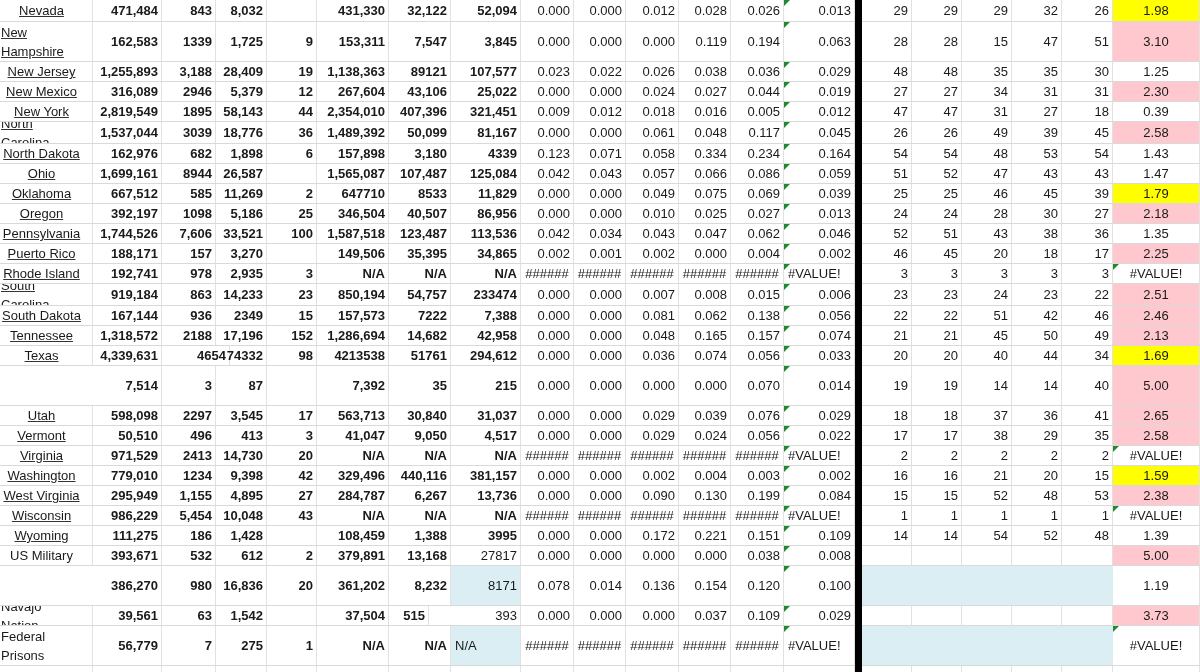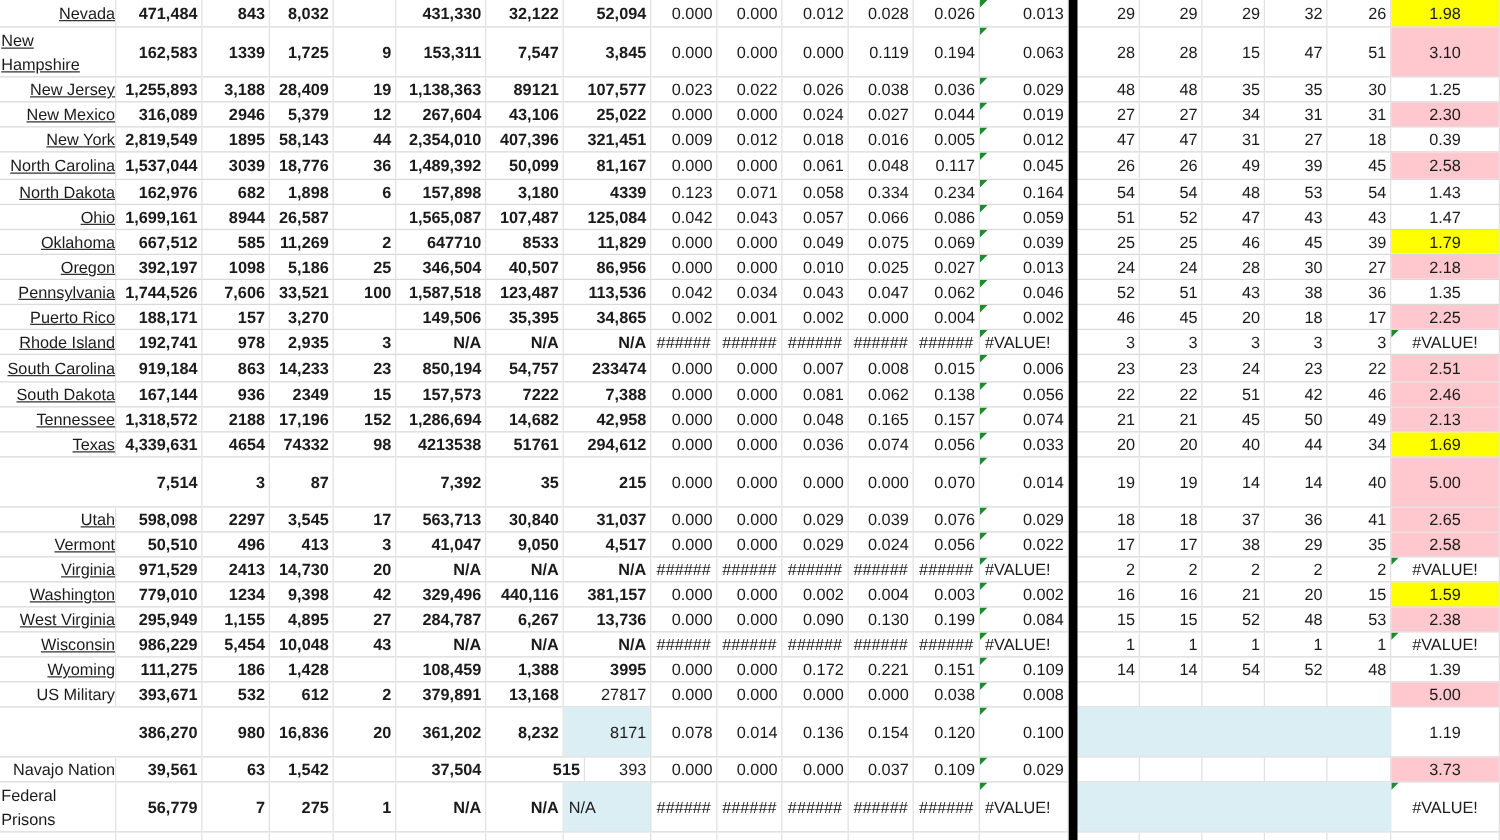--- a/index.html
+++ b/index.html
@@ -2,21 +2,21 @@
 <html><head>
 <meta charset="utf-8">
 <style>
   html, body { margin:0; padding:0; background:#ffffff; }
   body { width:1200px; height:672px; overflow:hidden; position:relative;
          font-family:"Liberation Sans", "DejaVu Sans", sans-serif; font-size:13px; color:#1a1a1a; }
   #sheet { position:absolute; left:0; top:0; width:1200px; height:672px; }
   .row { position:absolute; left:0; width:1200px; border-bottom:1px solid #d9d9d9; box-sizing:border-box; }
   .cell { position:absolute; top:0; height:100%; box-sizing:border-box; border-right:1px solid #e1e1e1;
           display:flex; align-items:center; justify-content:flex-end; padding-right:3px; white-space:nowrap; overflow:hidden; }
-  .cell.name { justify-content:flex-end; padding-left:1px; padding-right:0; line-height:19px; white-space:normal; }
+  .cell.name { justify-content:center; padding-left:1px; padding-right:10px; line-height:19px; white-space:normal; }
   .cell.name span { text-decoration:underline; text-decoration-color:#333; }
   .cell.name.plain span { text-decoration:none; }
   .cell.b { font-weight:bold; }
   .cell.center { justify-content:center; padding-right:0; }
   .cell.left { justify-content:flex-start; padding-left:4px; }
   .cell.yellow { background:#ffff00; }
   .cell.pink { background:#ffc7ce; }
   .cell.blue { background:#daeef3; }
   .tri { position:absolute; left:0; top:0; width:0; height:0; border-top:6px solid #1e8a2e; border-right:6px solid transparent; }
   #divider { position:absolute; left:855px; top:0; width:7px; height:672px; background:#000; z-index:5; }
@@ -408,21 +408,21 @@
       <div class="cell" style="left: 962px; width: 50px;">45</div>
       <div class="cell" style="left: 1012px; width: 50px;">50</div>
       <div class="cell" style="left: 1062px; width: 51px;">49</div>
       <div class="cell center pink" style="left: 1113px; width: 87px;">2.13</div>
     </div>
     <div class="row" style="top: 346px; height: 20px;">
       <div class="cell name b" style="font-weight: normal; left: 0px; width: 93px;">
         <span>Texas</span>
       </div>
       <div class="cell b" style="left: 93px; width: 69px;">4,339,631</div>
-      <div class="cell b" style="left: 162px; width: 54px;">4654</div>
+      <div class="cell b" style="left: 176px; width: 54px;">4654</div>
       <div class="cell b" style="left: 216px; width: 51px;">74332</div>
       <div class="cell b" style="left: 267px; width: 50px;">98</div>
       <div class="cell b" style="left: 317px; width: 72px;">4213538</div>
       <div class="cell b" style="left: 389px; width: 62px;">51761</div>
       <div class="cell b" style="left: 451px; width: 70px;">294,612</div>
       <div class="cell" style="left: 521px; width: 53px;">0.000</div>
       <div class="cell" style="left: 574px; width: 52px;">0.000</div>
       <div class="cell" style="left: 626px; width: 53px;">0.036</div>
       <div class="cell" style="left: 679px; width: 52px;">0.074</div>
       <div class="cell" style="left: 731px; width: 53px;">0.056</div>
@@ -671,21 +671,21 @@
     </div>
     <div class="row" style="top: 606px; height: 20px;">
       <div class="cell name b plain" style="font-weight: normal; left: 0px; width: 93px;">
         <span>Navajo Nation</span>
       </div>
       <div class="cell b" style="left: 93px; width: 69px;">39,561</div>
       <div class="cell b" style="left: 162px; width: 54px;">63</div>
       <div class="cell b" style="left: 216px; width: 51px;">1,542</div>
       <div class="cell b" style="left: 267px; width: 50px;"></div>
       <div class="cell b" style="left: 317px; width: 72px;">37,504</div>
-      <div class="cell b" style="left: 406px; width: 62px;">515</div>
+      <div class="cell b" style="left: 367px; width: 62px;">515</div>
       <div class="cell" style="left: 451px; width: 70px;">393</div>
       <div class="cell" style="left: 521px; width: 53px;">0.000</div>
       <div class="cell" style="left: 574px; width: 52px;">0.000</div>
       <div class="cell" style="left: 626px; width: 53px;">0.000</div>
       <div class="cell" style="left: 679px; width: 52px;">0.037</div>
       <div class="cell" style="left: 731px; width: 53px;">0.109</div>
       <div class="cell" style="left: 784px; width: 71px;">0.029<span class="tri"></span></div>
       <div class="cell" style="left: 862px; width: 50px;"></div>
       <div class="cell" style="left: 912px; width: 50px;"></div>
       <div class="cell" style="left: 962px; width: 50px;"></div>

